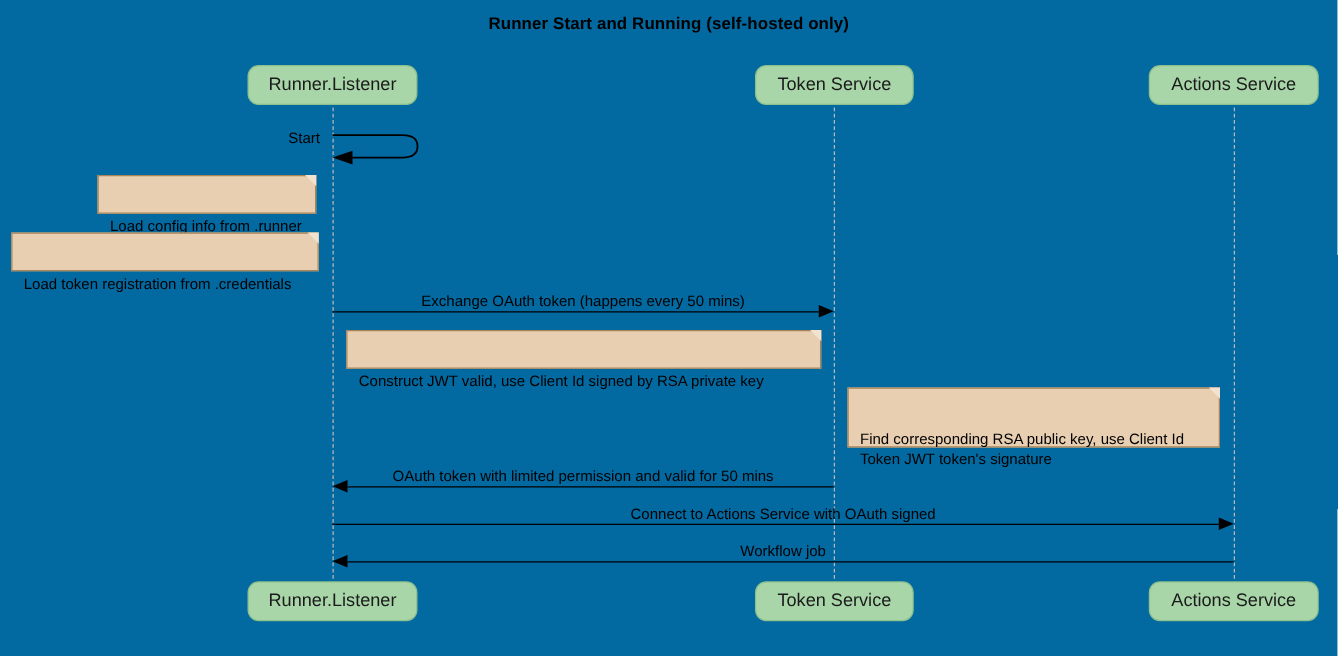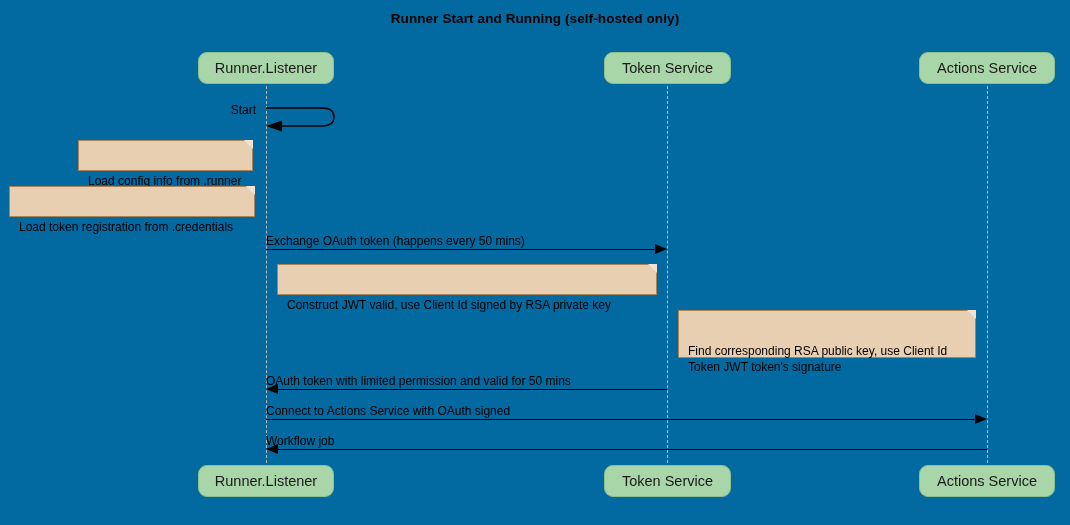--- a/index.html
+++ b/index.html
@@ -88,21 +88,21 @@
   .arrowhead.left {
     border-top: 5.5px solid transparent;
     border-bottom: 5.5px solid transparent;
     border-right: 12px solid #000000;
   }
   .msg-label {
     position: absolute;
     font-size: 12px;
     color: #000000;
     white-space: nowrap;
-    text-align: left;
+    text-align: center;
   }
   .selfloop {
     position: absolute;
   }
 </style>
 </head>
 <body>
 
 <div id="diagram">
 

